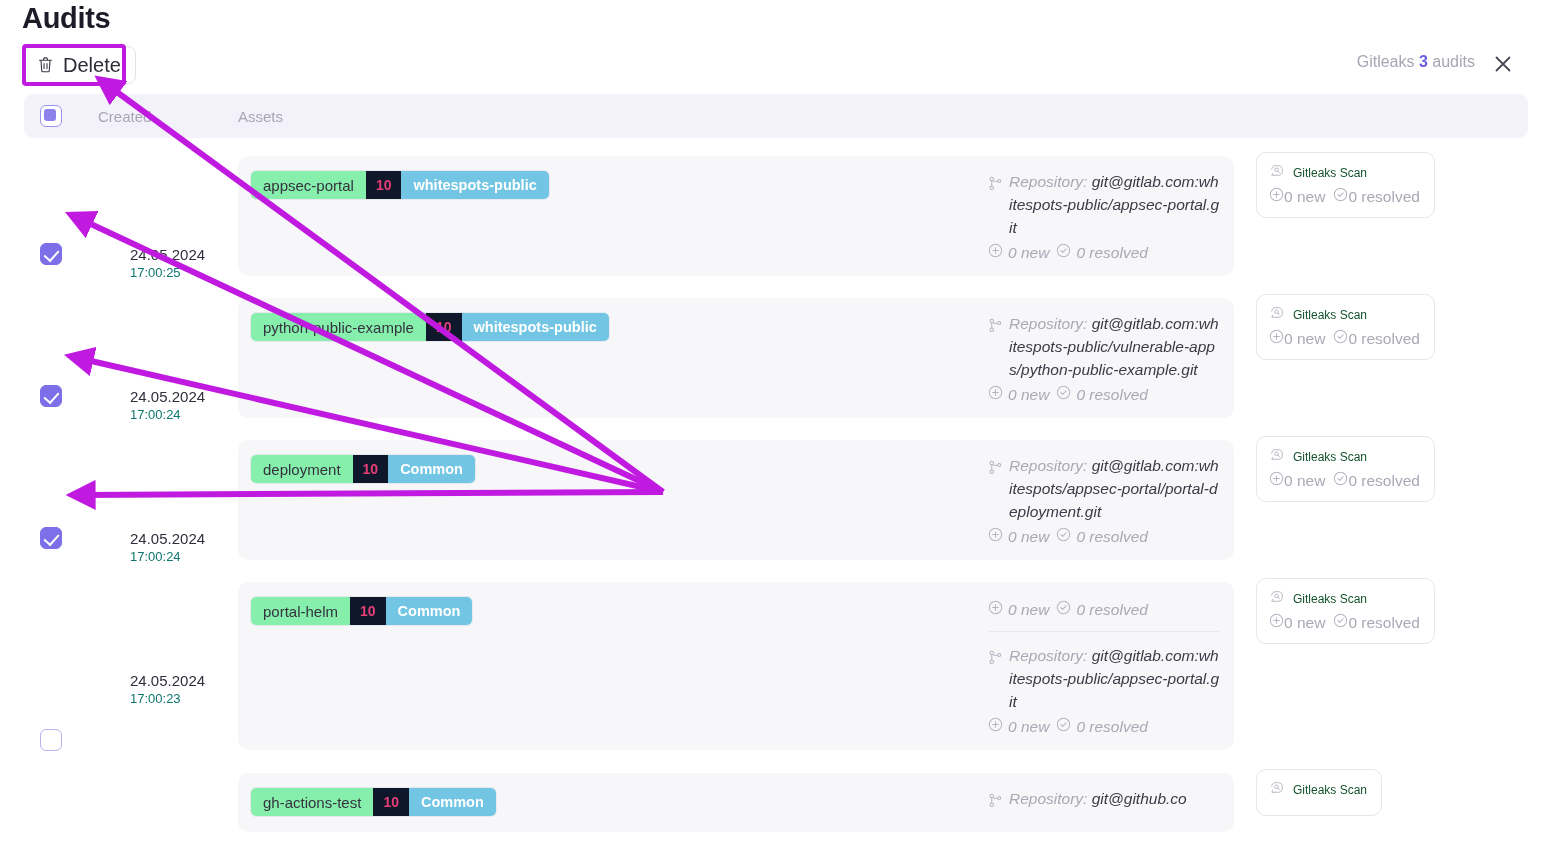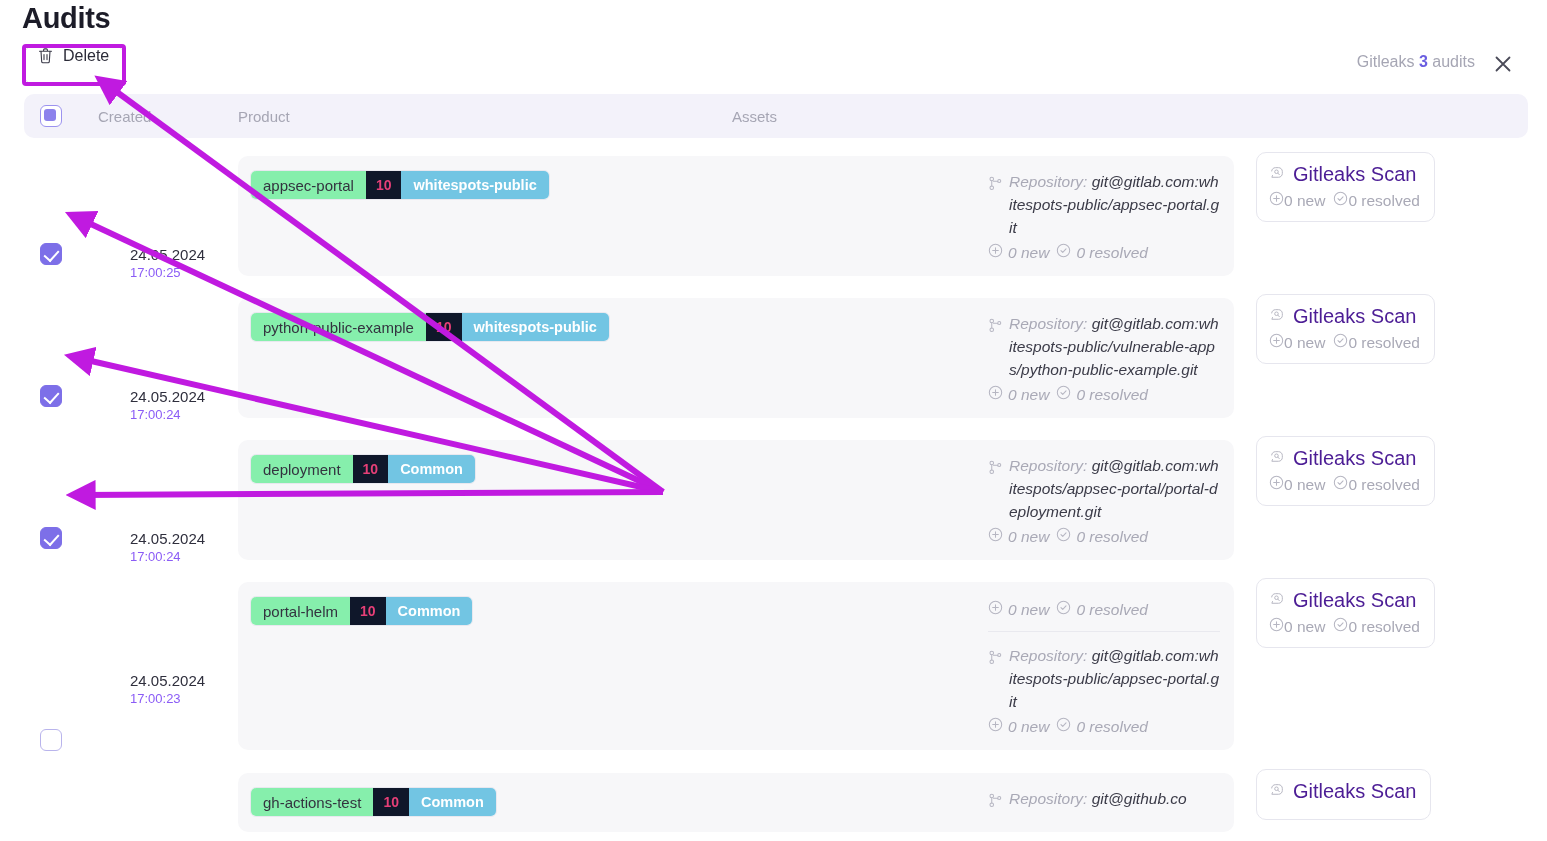--- a/index.html
+++ b/index.html
@@ -15,24 +15,24 @@
   
   .page-title {
     position: absolute; left: 22px; top: 2px;
     font-size: 29px; font-weight: 700; color: #1c1c28;
     letter-spacing: -0.3px;
   }
 
   
   .toolbar { position: absolute; left: 24px; top: 46px; height: 38px; }
   .delete-btn {
-    display: inline-flex; gap: 9px;
+    display: inline-flex; align-items: center; gap: 9px;
     height: 38px; padding: 0 14px 0 12px;
     background: #fff; border: 1px solid #e3e3ea; border-radius: 8px;
-    color: #2b2b38; font-size: 16px; cursor: pointer;
+    color: #2b2b38; font-size: 20px; cursor: pointer;
   }
   .delete-btn .tr-icon { display: block; width: 17px; height: 18px; }
 
   .selected-info {
     position: absolute; right: 72px; top: 53px;
     font-size: 16px; color: #a6a6b4; white-space: nowrap;
   }
   .selected-info b { color: #6a5ee0; font-weight: 700; }
   .close-x {
     position: absolute; right: 32px; top: 52px;
@@ -70,21 +70,21 @@
     content: ""; position: absolute; left: 3px; top: 3px;
     width: 12px; height: 12px; border-radius: 3px; background: #8d82ec;
   }
 
   
   .row { display: flex; align-items: stretch; position: relative; }
   .row .col-check { align-items: flex-start; padding-top: 0; }
 
   .date-wrap { padding-top: 68px; color: #3a3a48; }
   .date-main { font-size: 15px; color: #2f2f3d; margin-top: 40px; }
-  .date-time { font-size: 13px; color: #8b5cf6; margin-top: 2px; }
+  .date-time { font-size: 13px; color: #0f766e; margin-top: 2px; }
 
   .card {
     background: #f7f7f9; border-radius: 10px;
     display: flex; align-items: flex-start;
   }
   .card-prod { flex: 0 0 744px; padding: 14px 0 14px 12px; }
   .card-assets { flex: 1; padding: 14px 14px 14px 6px; }
 
   .prod-chip {
     display: inline-flex; align-items: stretch; height: 30px;
@@ -112,21 +112,21 @@
   }
   .asset-label { color: #a9a9b6; }
   .branch-icon { flex: 0 0 15px; margin-top: 4px; }
   .counts { display: flex; align-items: center; gap: 7px; margin-top: 4px; color: #a9a9b6; font-size: 15.5px; }
   .counts .grp { display: flex; align-items: center; gap: 5px; }
 
   .scanner-card {
     display: inline-block; border: 1px solid #e6e6ee; border-radius: 10px;
     padding: 10px 14px 11px 12px; background: #fff; margin-top: 14px;
   }
-  .scanner-title { display: flex; align-items: center; gap: 8px; font-size: 20px; color: #4c1d95; }
+  .scanner-title { display: flex; align-items: center; gap: 8px; font-size: 12px; color: #14532d; }
   .scanner-counts { display: flex; align-items: center; gap: 8px; margin-top: 5px; color: #a9a9b6; font-size: 15.5px; }
 
   
   .overlay { position: absolute; inset: 0; pointer-events: none; }
   .hl-box {
     position: absolute; border: 4px solid #c01ae0; border-radius: 4px;
     left: 22px; top: 44px; width: 104px; height: 42px;
   }
 </style>
 </head>
@@ -159,21 +159,20 @@
     </svg>
   </div>
 
   <div class="table">
 
     <div class="thead">
       <div class="col-check">
         <span class="cb cb-indet"></span>
       </div>
       <div class="col-create">Created</div>
-      <div class="col-prod">Product</div>
       <div class="col-assets">Assets</div>
       <div class="col-menu"></div>
     </div>
 
     <div id="rows-host">
         <div class="row">
           <div class="col-check">
             <div style="padding-top: 105px;"><span class="cb cb-checked"></span></div>
           </div>
           <div class="col-create date-wrap" style="padding-left: 52px;">

